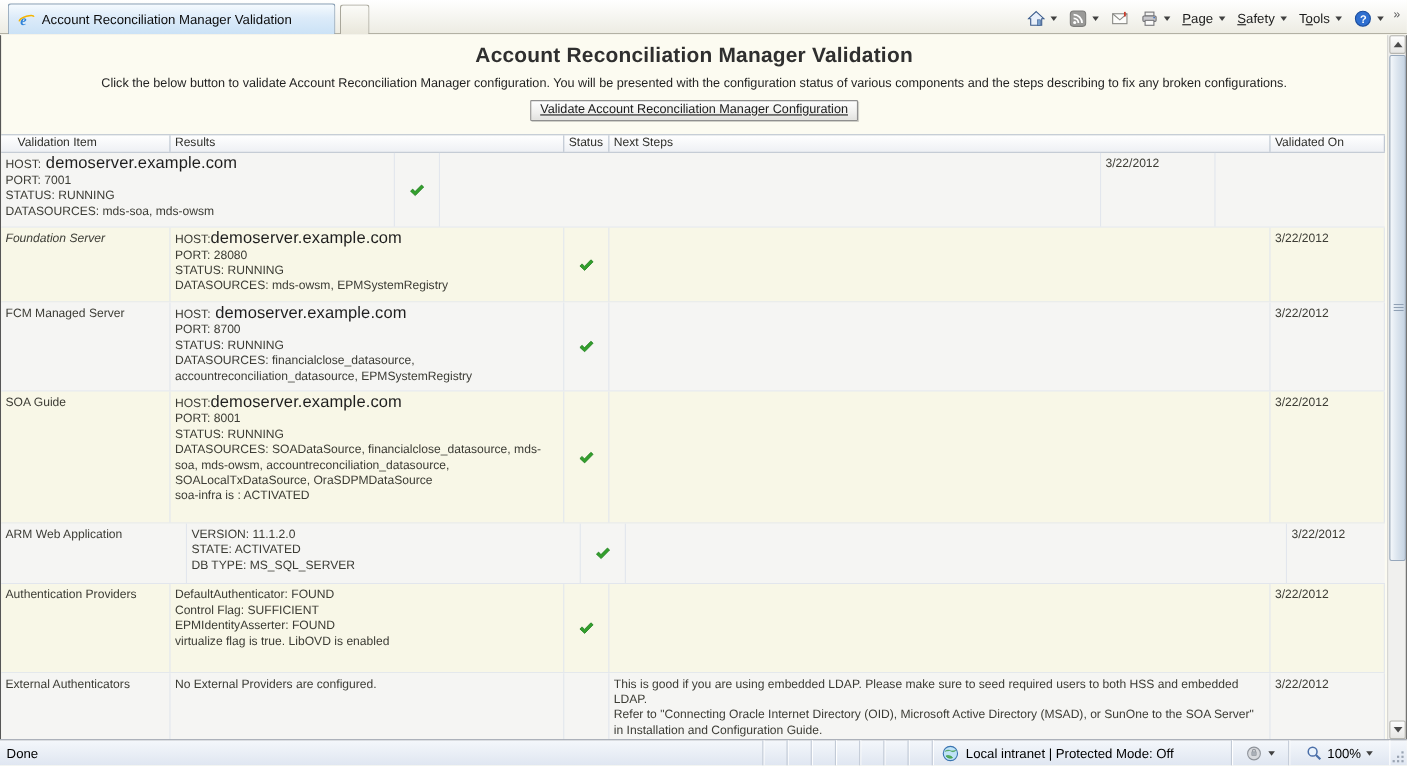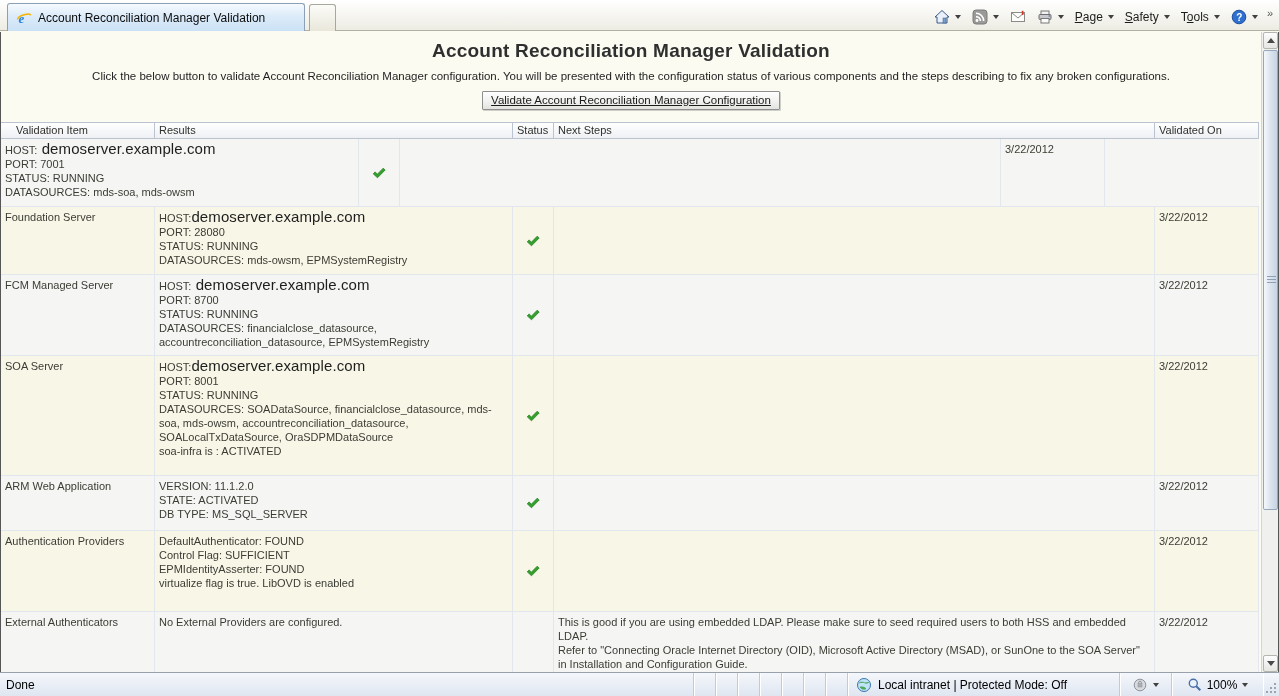--- a/index.html
+++ b/index.html
@@ -209,21 +209,21 @@
           </div>
           <div class="td status-cell" style="width: 41px;">
             <svg class="icon16" viewBox="0 0 16 16" width="16" height="16">
     <path d="M2.2 8.8 L4.2 6.9 L6.3 9.2 L12.2 3.2 L14.2 5.0 L6.5 12.8 Z" fill="#33a02c" stroke="#1c7a1c" stroke-width="0.7"></path>
   </svg>
           </div>
           <div class="td" style="width: 601px;"></div>
           <div class="td" style="width: 104px;">3/22/2012</div>
         </div>
         <div class="row alt-b" style="min-height: 68px;">
-          <div class="td" style="width: 154px;">Foundation Server</div>
+          <div class="td" style="width: 154px; font-style: italic;">Foundation Server</div>
           <div class="td" style="width: 358px;">
             <div class="ln"><span class="host-label">HOST:</span><span class="host-value">demoserver.example.com</span></div>
             <div class="ln">PORT: 28080</div>
             <div class="ln">STATUS: RUNNING</div>
             <div class="ln">DATASOURCES: mds-owsm, EPMSystemRegistry</div>
           </div>
           <div class="td status-cell" style="width: 41px;">
             <svg class="icon16" viewBox="0 0 16 16" width="16" height="16">
     <path d="M2.2 8.8 L4.2 6.9 L6.3 9.2 L12.2 3.2 L14.2 5.0 L6.5 12.8 Z" fill="#33a02c" stroke="#1c7a1c" stroke-width="0.7"></path>
   </svg>
@@ -241,38 +241,38 @@
           </div>
           <div class="td status-cell" style="width: 41px;">
             <svg class="icon16" viewBox="0 0 16 16" width="16" height="16">
     <path d="M2.2 8.8 L4.2 6.9 L6.3 9.2 L12.2 3.2 L14.2 5.0 L6.5 12.8 Z" fill="#33a02c" stroke="#1c7a1c" stroke-width="0.7"></path>
   </svg>
           </div>
           <div class="td" style="width: 601px;"></div>
           <div class="td" style="width: 104px;">3/22/2012</div>
         </div>
         <div class="row alt-b" style="min-height: 120px;">
-          <div class="td" style="width: 154px;">SOA Server</div>
+          <div class="td" style="width: 154px;">SOA Guide</div>
           <div class="td" style="width: 358px;">
             <div class="ln"><span class="host-label">HOST:</span><span class="host-value">demoserver.example.com</span></div>
             <div class="ln">PORT: 8001</div>
             <div class="ln">STATUS: RUNNING</div>
             <div class="ln">DATASOURCES: SOADataSource, financialclose_datasource, mds-soa, mds-owsm, accountreconciliation_datasource, SOALocalTxDataSource, OraSDPMDataSource</div>
             <div class="ln">soa-infra is : ACTIVATED</div>
           </div>
           <div class="td status-cell" style="width: 41px;">
             <svg class="icon16" viewBox="0 0 16 16" width="16" height="16">
     <path d="M2.2 8.8 L4.2 6.9 L6.3 9.2 L12.2 3.2 L14.2 5.0 L6.5 12.8 Z" fill="#33a02c" stroke="#1c7a1c" stroke-width="0.7"></path>
   </svg>
           </div>
           <div class="td" style="width: 601px;"></div>
           <div class="td" style="width: 104px;">3/22/2012</div>
         </div>
         <div class="row alt-a" style="min-height: 55px;">
-          <div class="td" style="width: 154px;">ARM Web Application</div>
+          <div class="td" style="width: 169px;">ARM Web Application</div>
           <div class="td" style="width: 358px;">
             <div class="ln">VERSION: 11.1.2.0</div>
             <div class="ln">STATE: ACTIVATED</div>
             <div class="ln">DB TYPE: MS_SQL_SERVER</div>
           </div>
           <div class="td status-cell" style="width: 41px;">
             <svg class="icon16" viewBox="0 0 16 16" width="16" height="16">
     <path d="M2.2 8.8 L4.2 6.9 L6.3 9.2 L12.2 3.2 L14.2 5.0 L6.5 12.8 Z" fill="#33a02c" stroke="#1c7a1c" stroke-width="0.7"></path>
   </svg>
           </div>

